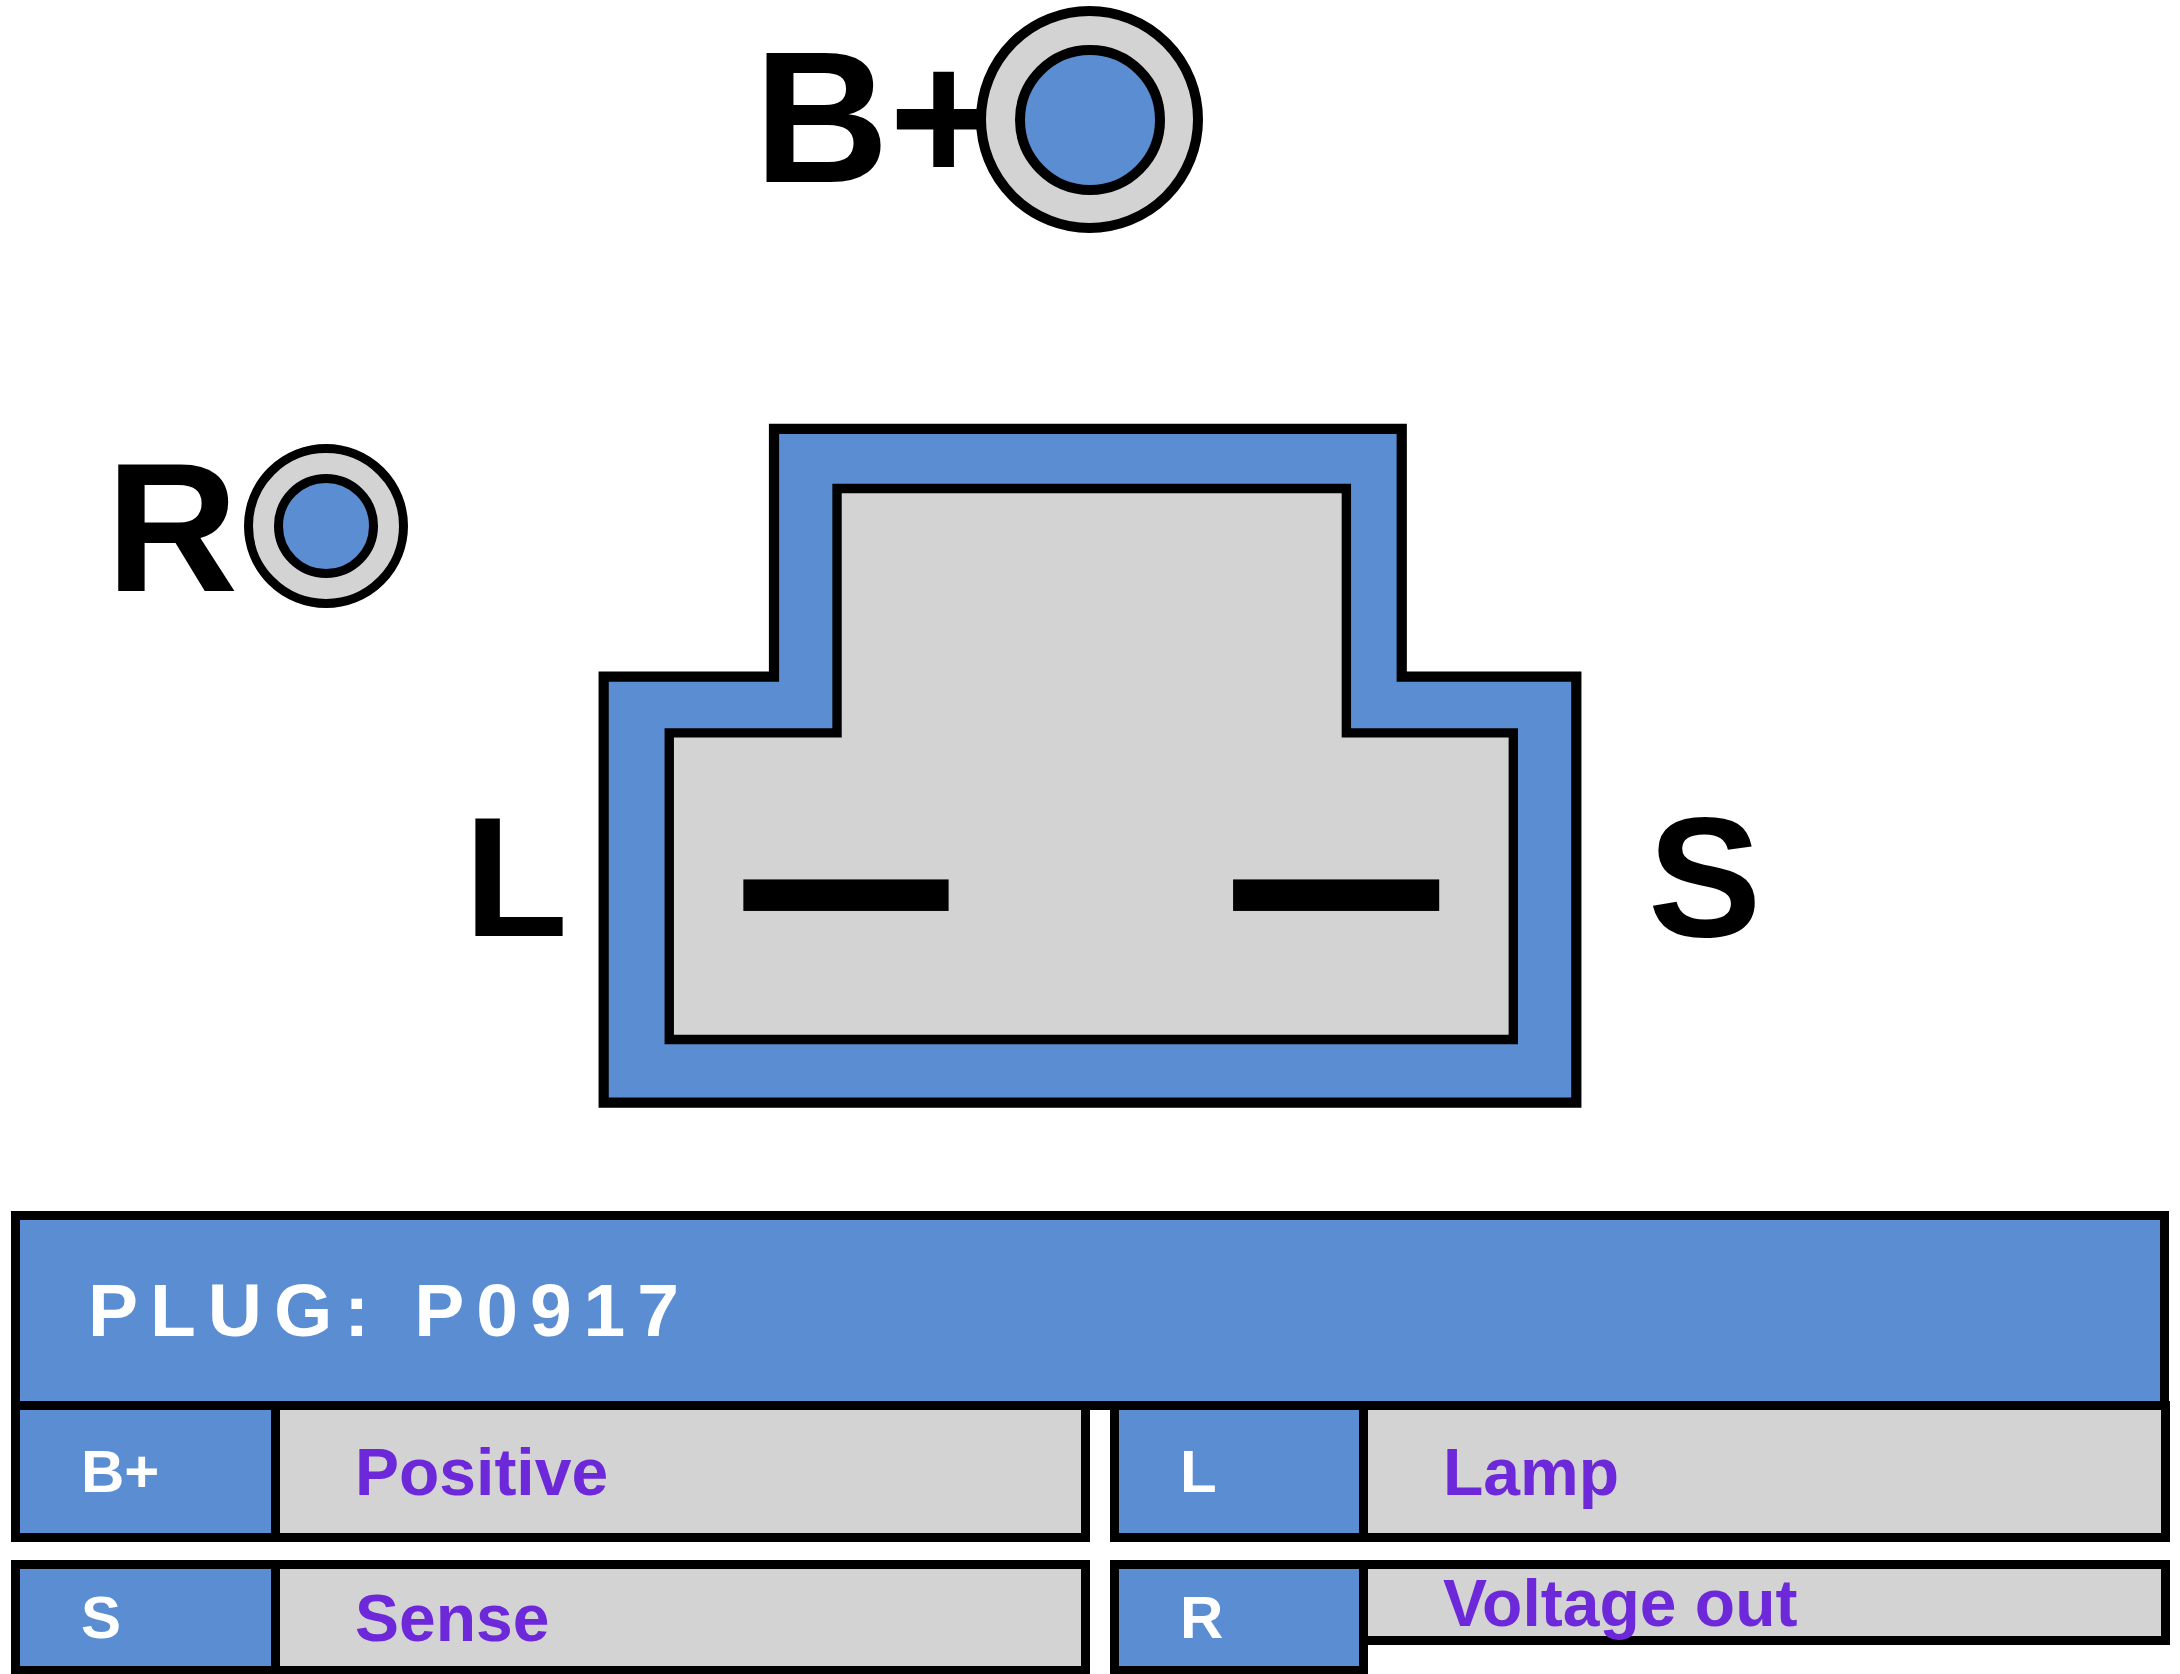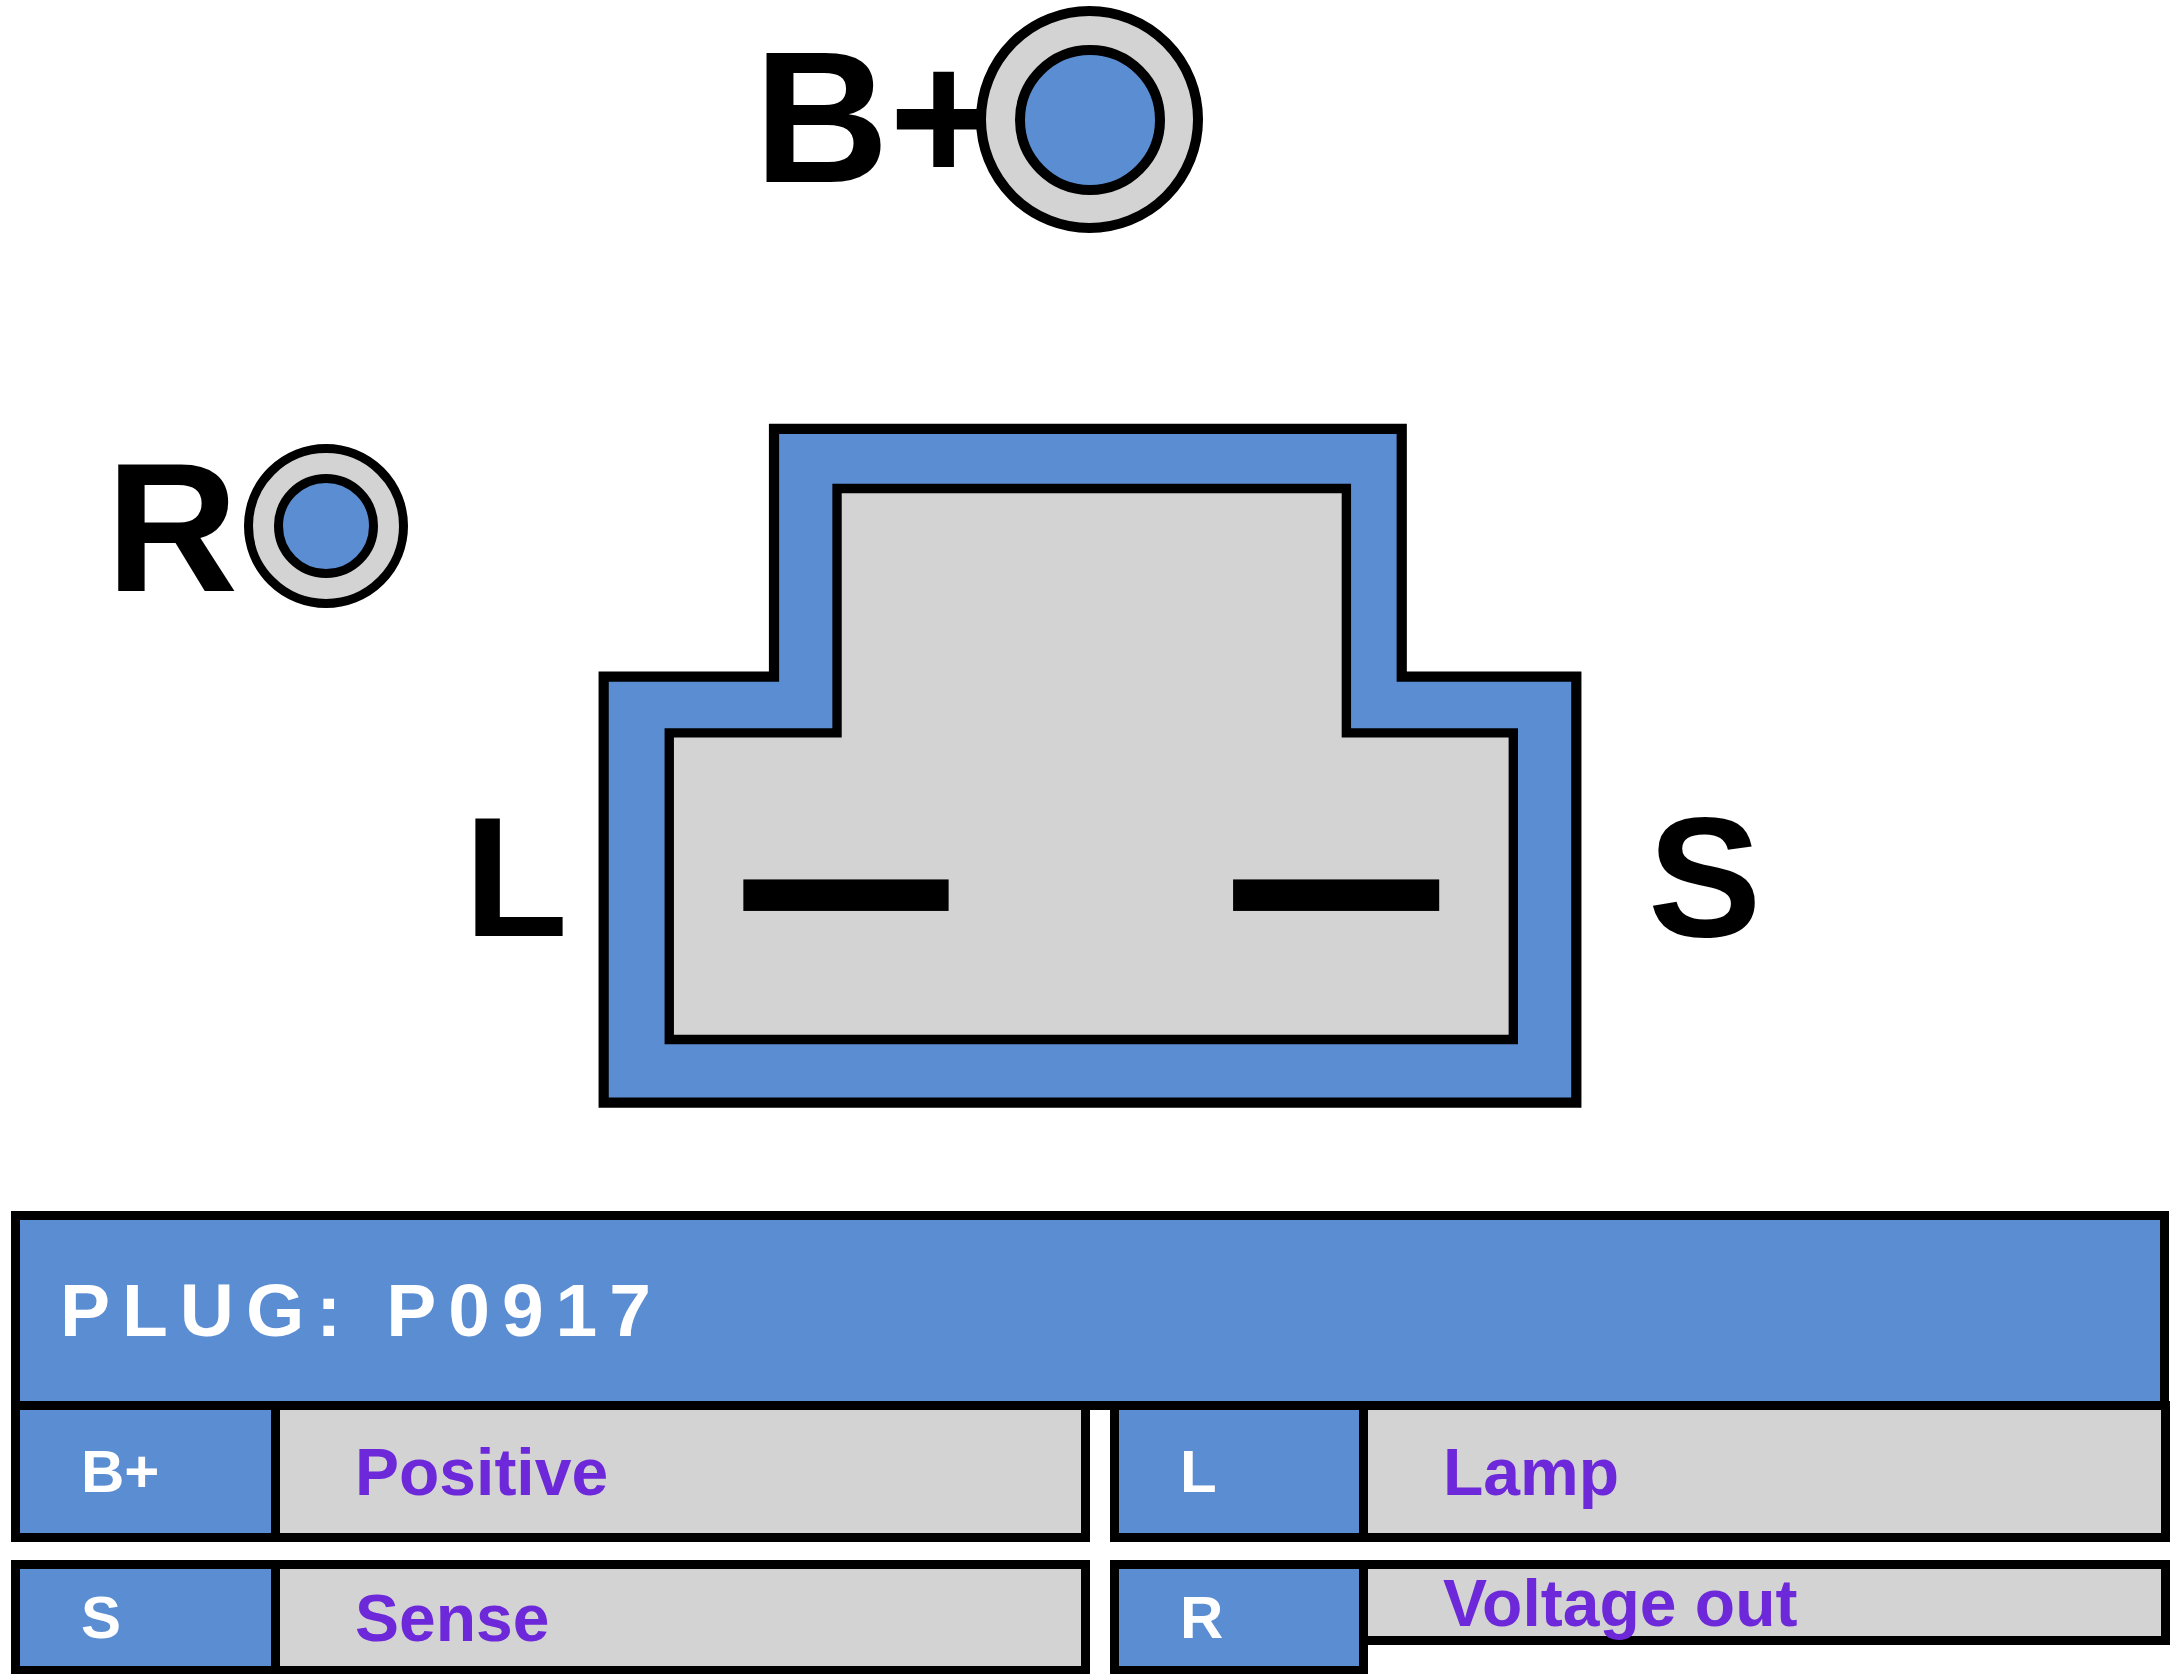--- a/index.html
+++ b/index.html
@@ -27,21 +27,21 @@
   
   .connector-outline { fill:var(--blue, #5b8dd3); stroke:#000; stroke-width:12; }
   .connector-cavity  { fill:var(--gray, #d3d3d3); stroke:#000; stroke-width:11; }
   .pin-slot { fill:#000; }
 
   
   .tbl-header {
     background:var(--blue, #5b8dd3);
     border:9.4px solid #000;
     display:flex; align-items:center;
-    padding-left:40px;
+    padding-left:68px;
   }
   .tbl-header span {
     color:#fff; font-weight:bold; font-size:75px; letter-spacing:12px; line-height:1;
   }
   .cell {
     border:9.4px solid #000;
     display:flex; align-items:center;
   }
   .cell.key {
     background:var(--blue, #5b8dd3);

